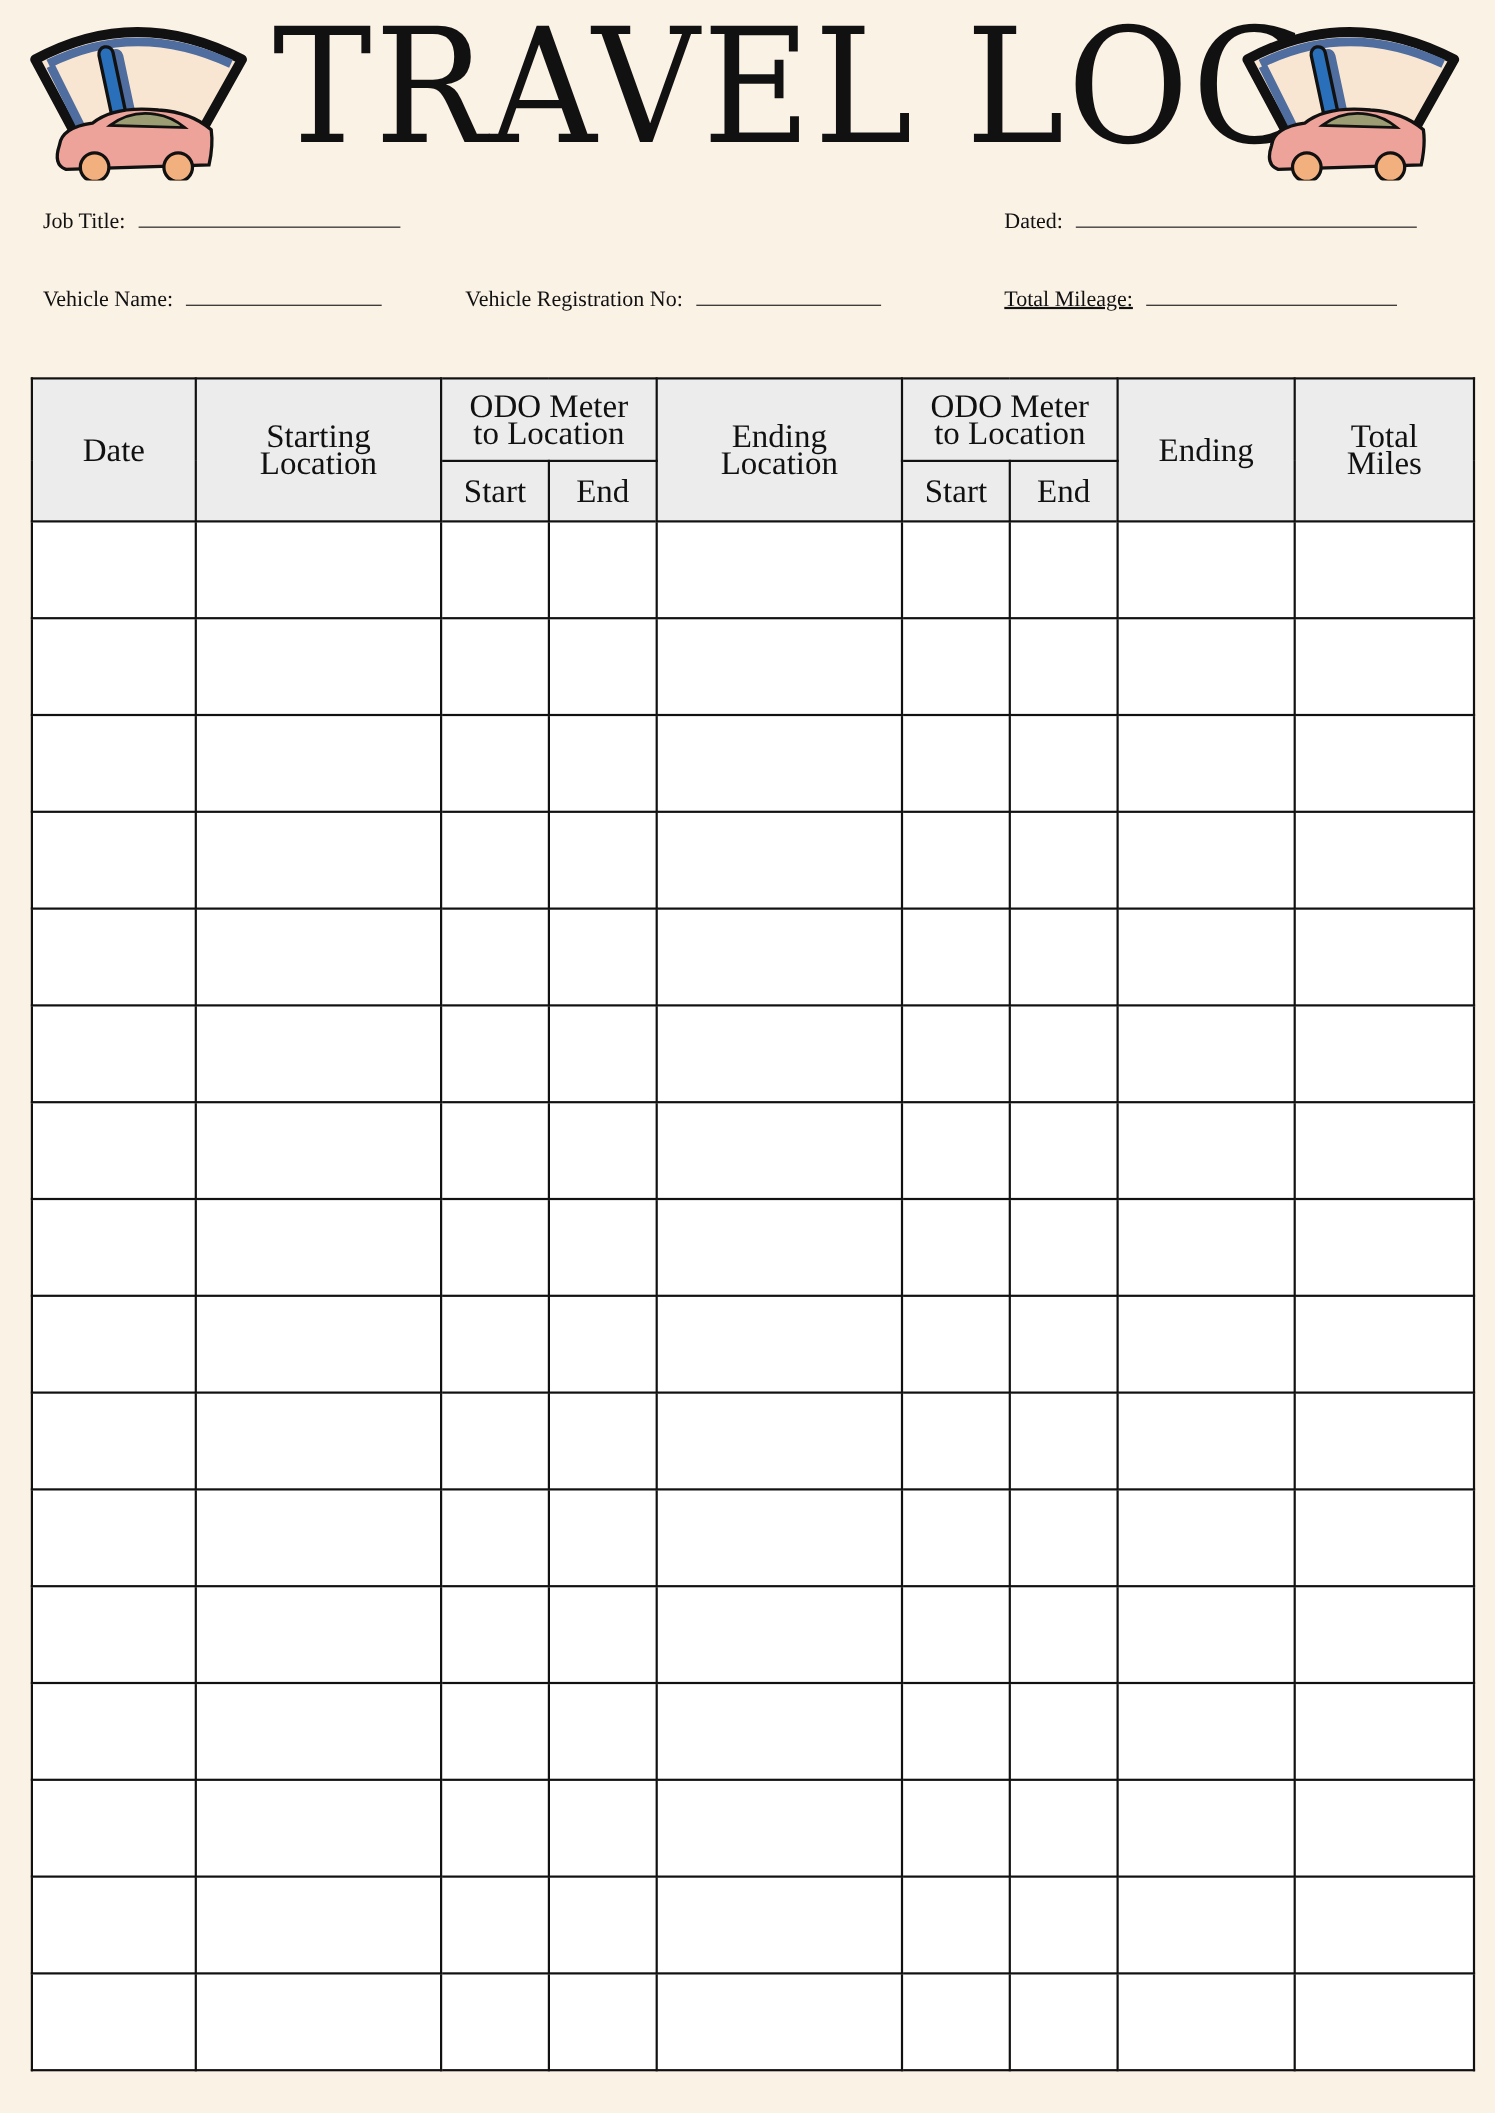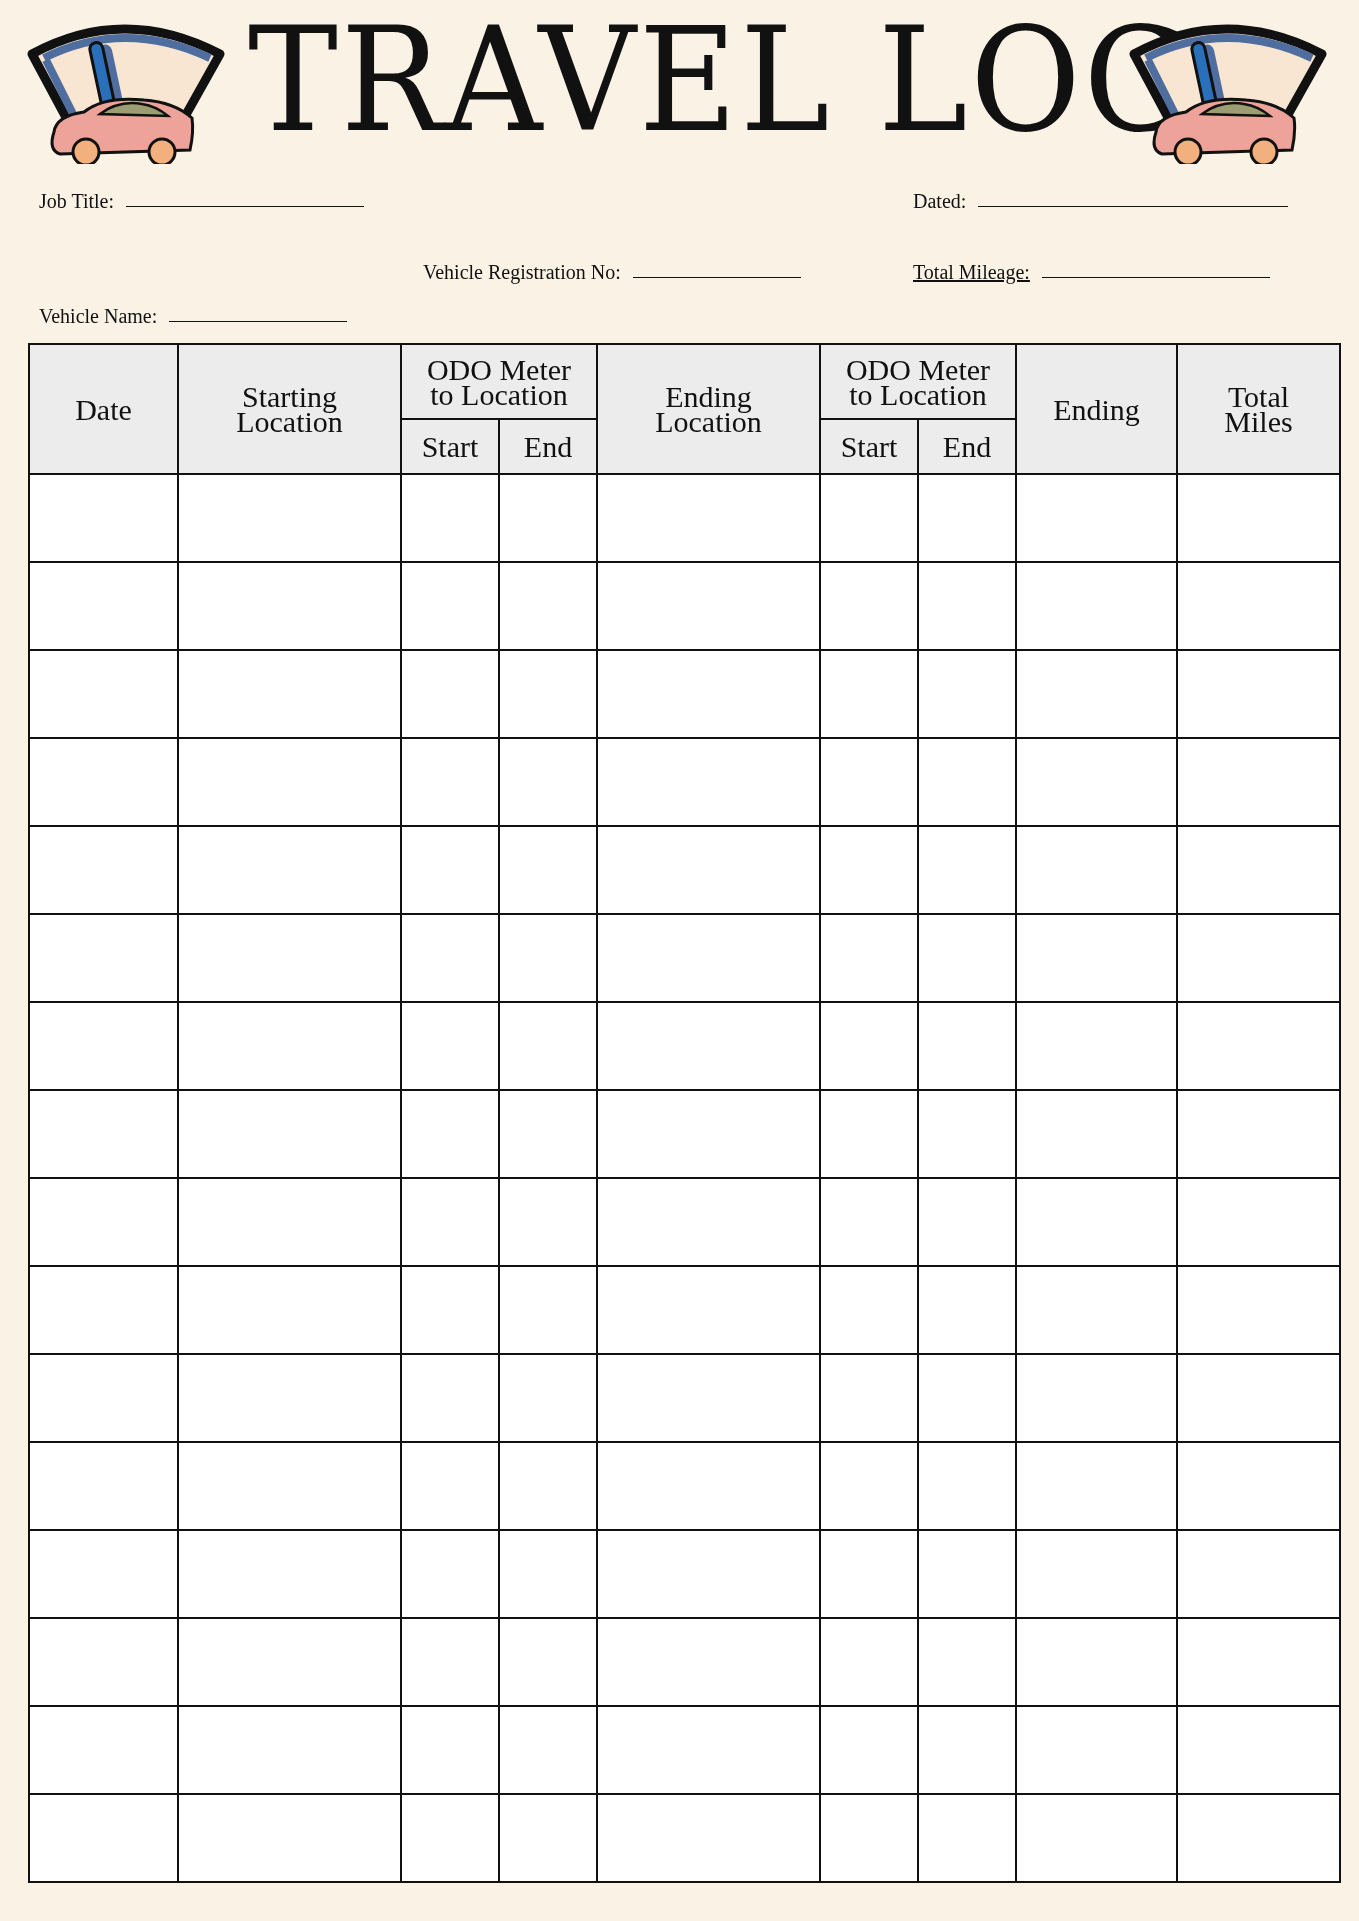--- a/index.html
+++ b/index.html
@@ -45,21 +45,21 @@
 </svg>
 
 <div class="field" style="left:39px;top:190px;">
   <span>Job Title:</span>
   <span class="line" style="width:238px;"></span>
 </div>
 <div class="field" style="left:913px;top:190px;">
   <span>Dated:</span>
   <span class="line" style="width:310px;"></span>
 </div>
-<div class="field" style="left:39px;top:261px;margin-top:44px;">
+<div class="field" style="left:39px;top:261px;">
   <span>Vehicle Name:</span>
   <span class="line" style="width:178px;"></span>
 </div>
 <div class="field" style="left:423px;top:261px;align-items:flex-end;">
   <span>Vehicle Registration No:</span>
   <span class="line" style="width:168px;"></span>
 </div>
 <div class="field" style="left:913px;top:261px;text-decoration:underline;">
   <span>Total Mileage:</span>
   <span class="line" style="width:228px;"></span>

